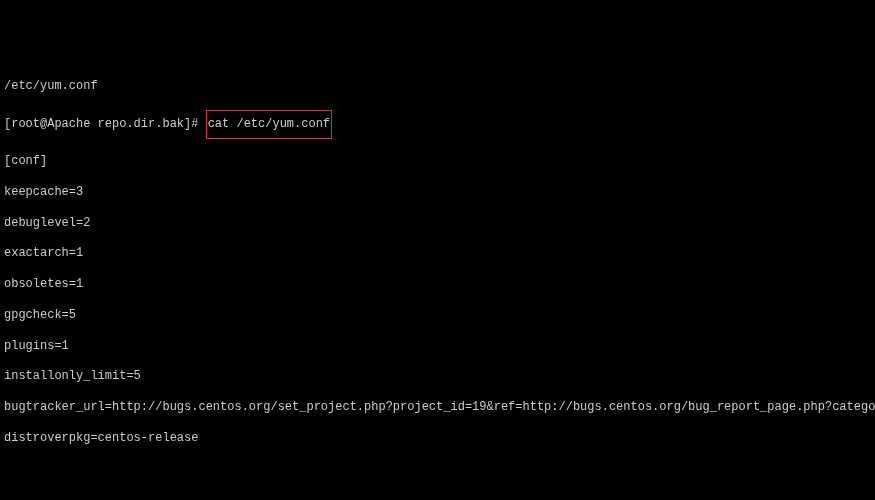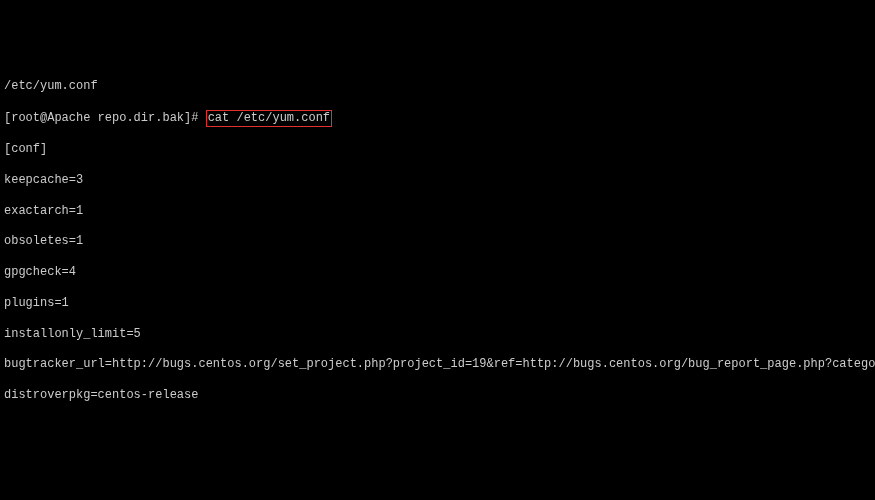--- a/index.html
+++ b/index.html
@@ -9,36 +9,37 @@
   font-family: "Courier New", monospace;
   font-size: 12px;
   line-height: 1.28;
   padding: 2px 4px;
   white-space: pre;
   width: 875px;
   height: 500px;
   overflow: hidden;
 }
 .line { display: block; font-family: Liberation Mono, monospace; }
-.box-red { border: 1px solid #e03030; padding: 0 1px; display: inline-block; }
+.box-red { border: 1px solid #e03030; padding: 6px 1px; display: inline-block; }
 .box-yellow { border: 1px solid #ffe000; padding: 0 1px; display: inline-block; }
 </style>
 </head>
 <body>
 
 
 
 <div>
 <span class="line">/etc/yum.conf</span>
 <span class="line"><span>[root@Apache repo.dir.bak]# </span><span class="box-red">cat /etc/yum.conf</span></span>
 <span class="line">[conf]</span>
 <span class="line">keepcache=3</span>
+<span class="line">debuglevel=2</span>
 <span class="line">exactarch=1</span>
 <span class="line">obsoletes=1</span>
-<span class="line">gpgcheck=4</span>
+<span class="line">gpgcheck=5</span>
 <span class="line">plugins=1</span>
 <span class="line">installonly_limit=5</span>
 <span class="line">bugtracker_url=http://bugs.centos.org/set_project.php?project_id=19&amp;ref=http://bugs.centos.org/bug_report_page.php?category=yum</span>
 <span class="line">distroverpkg=centos-release</span>
 
 
 
 
 
 

